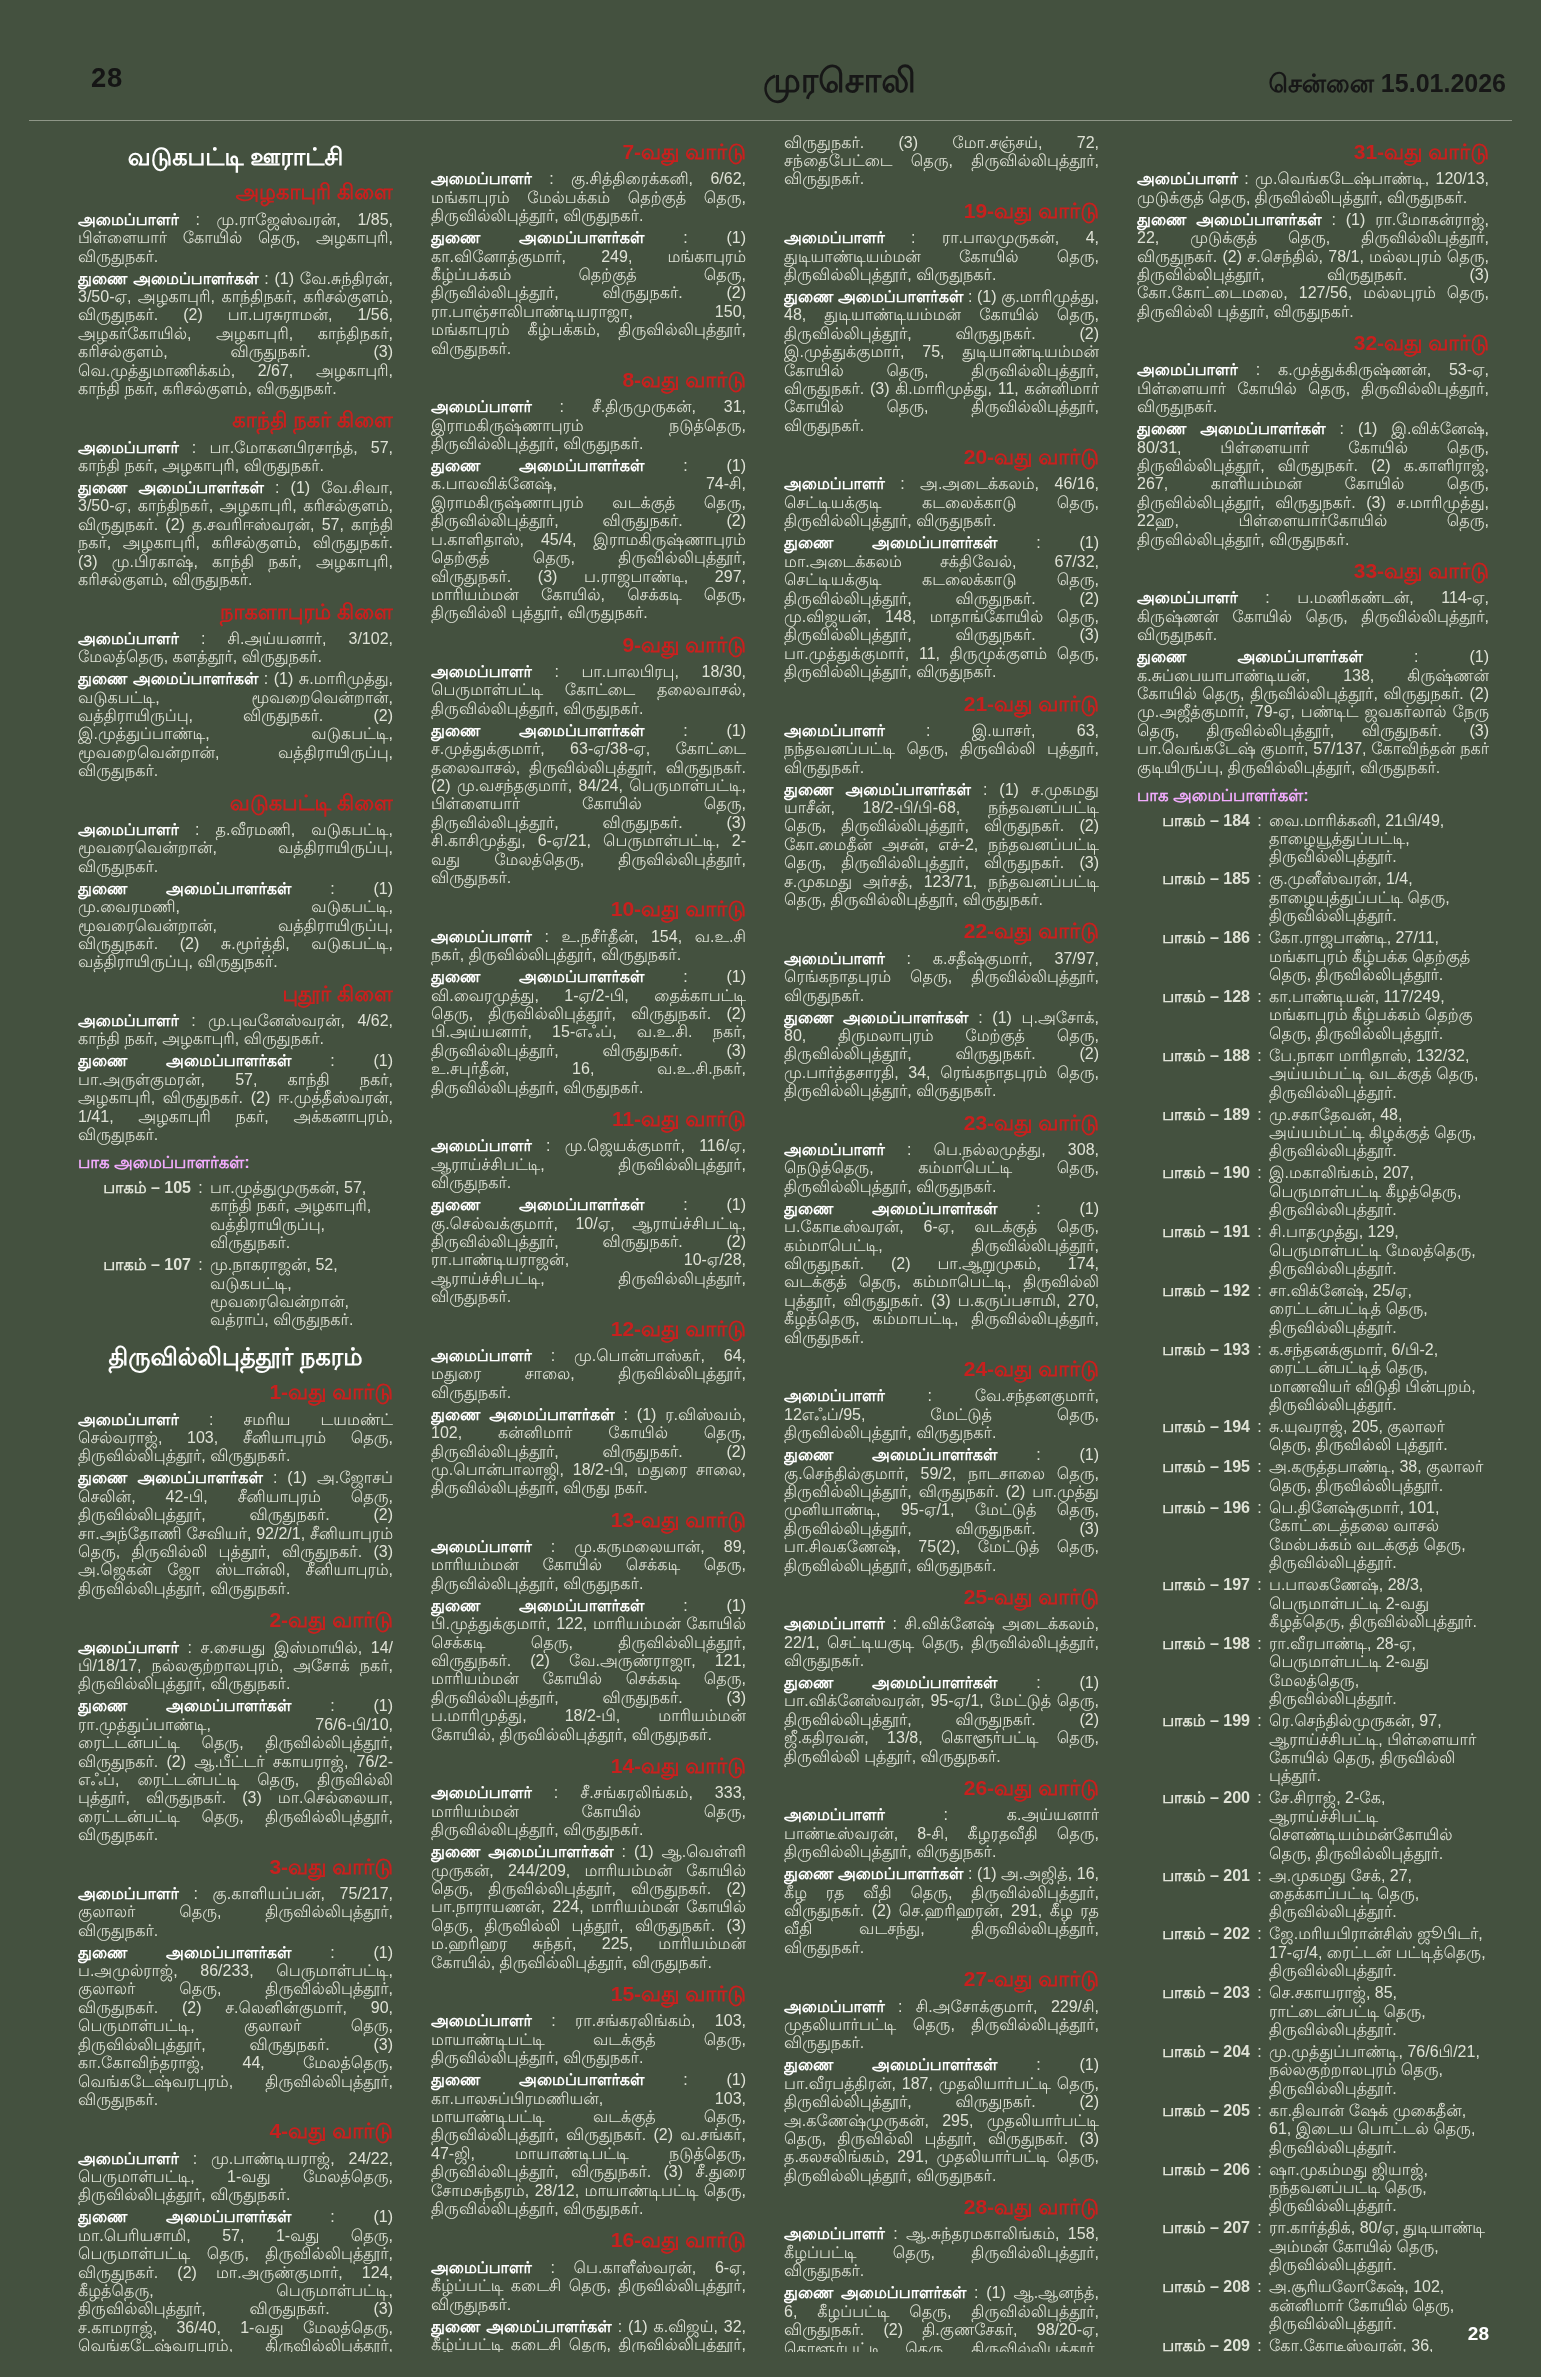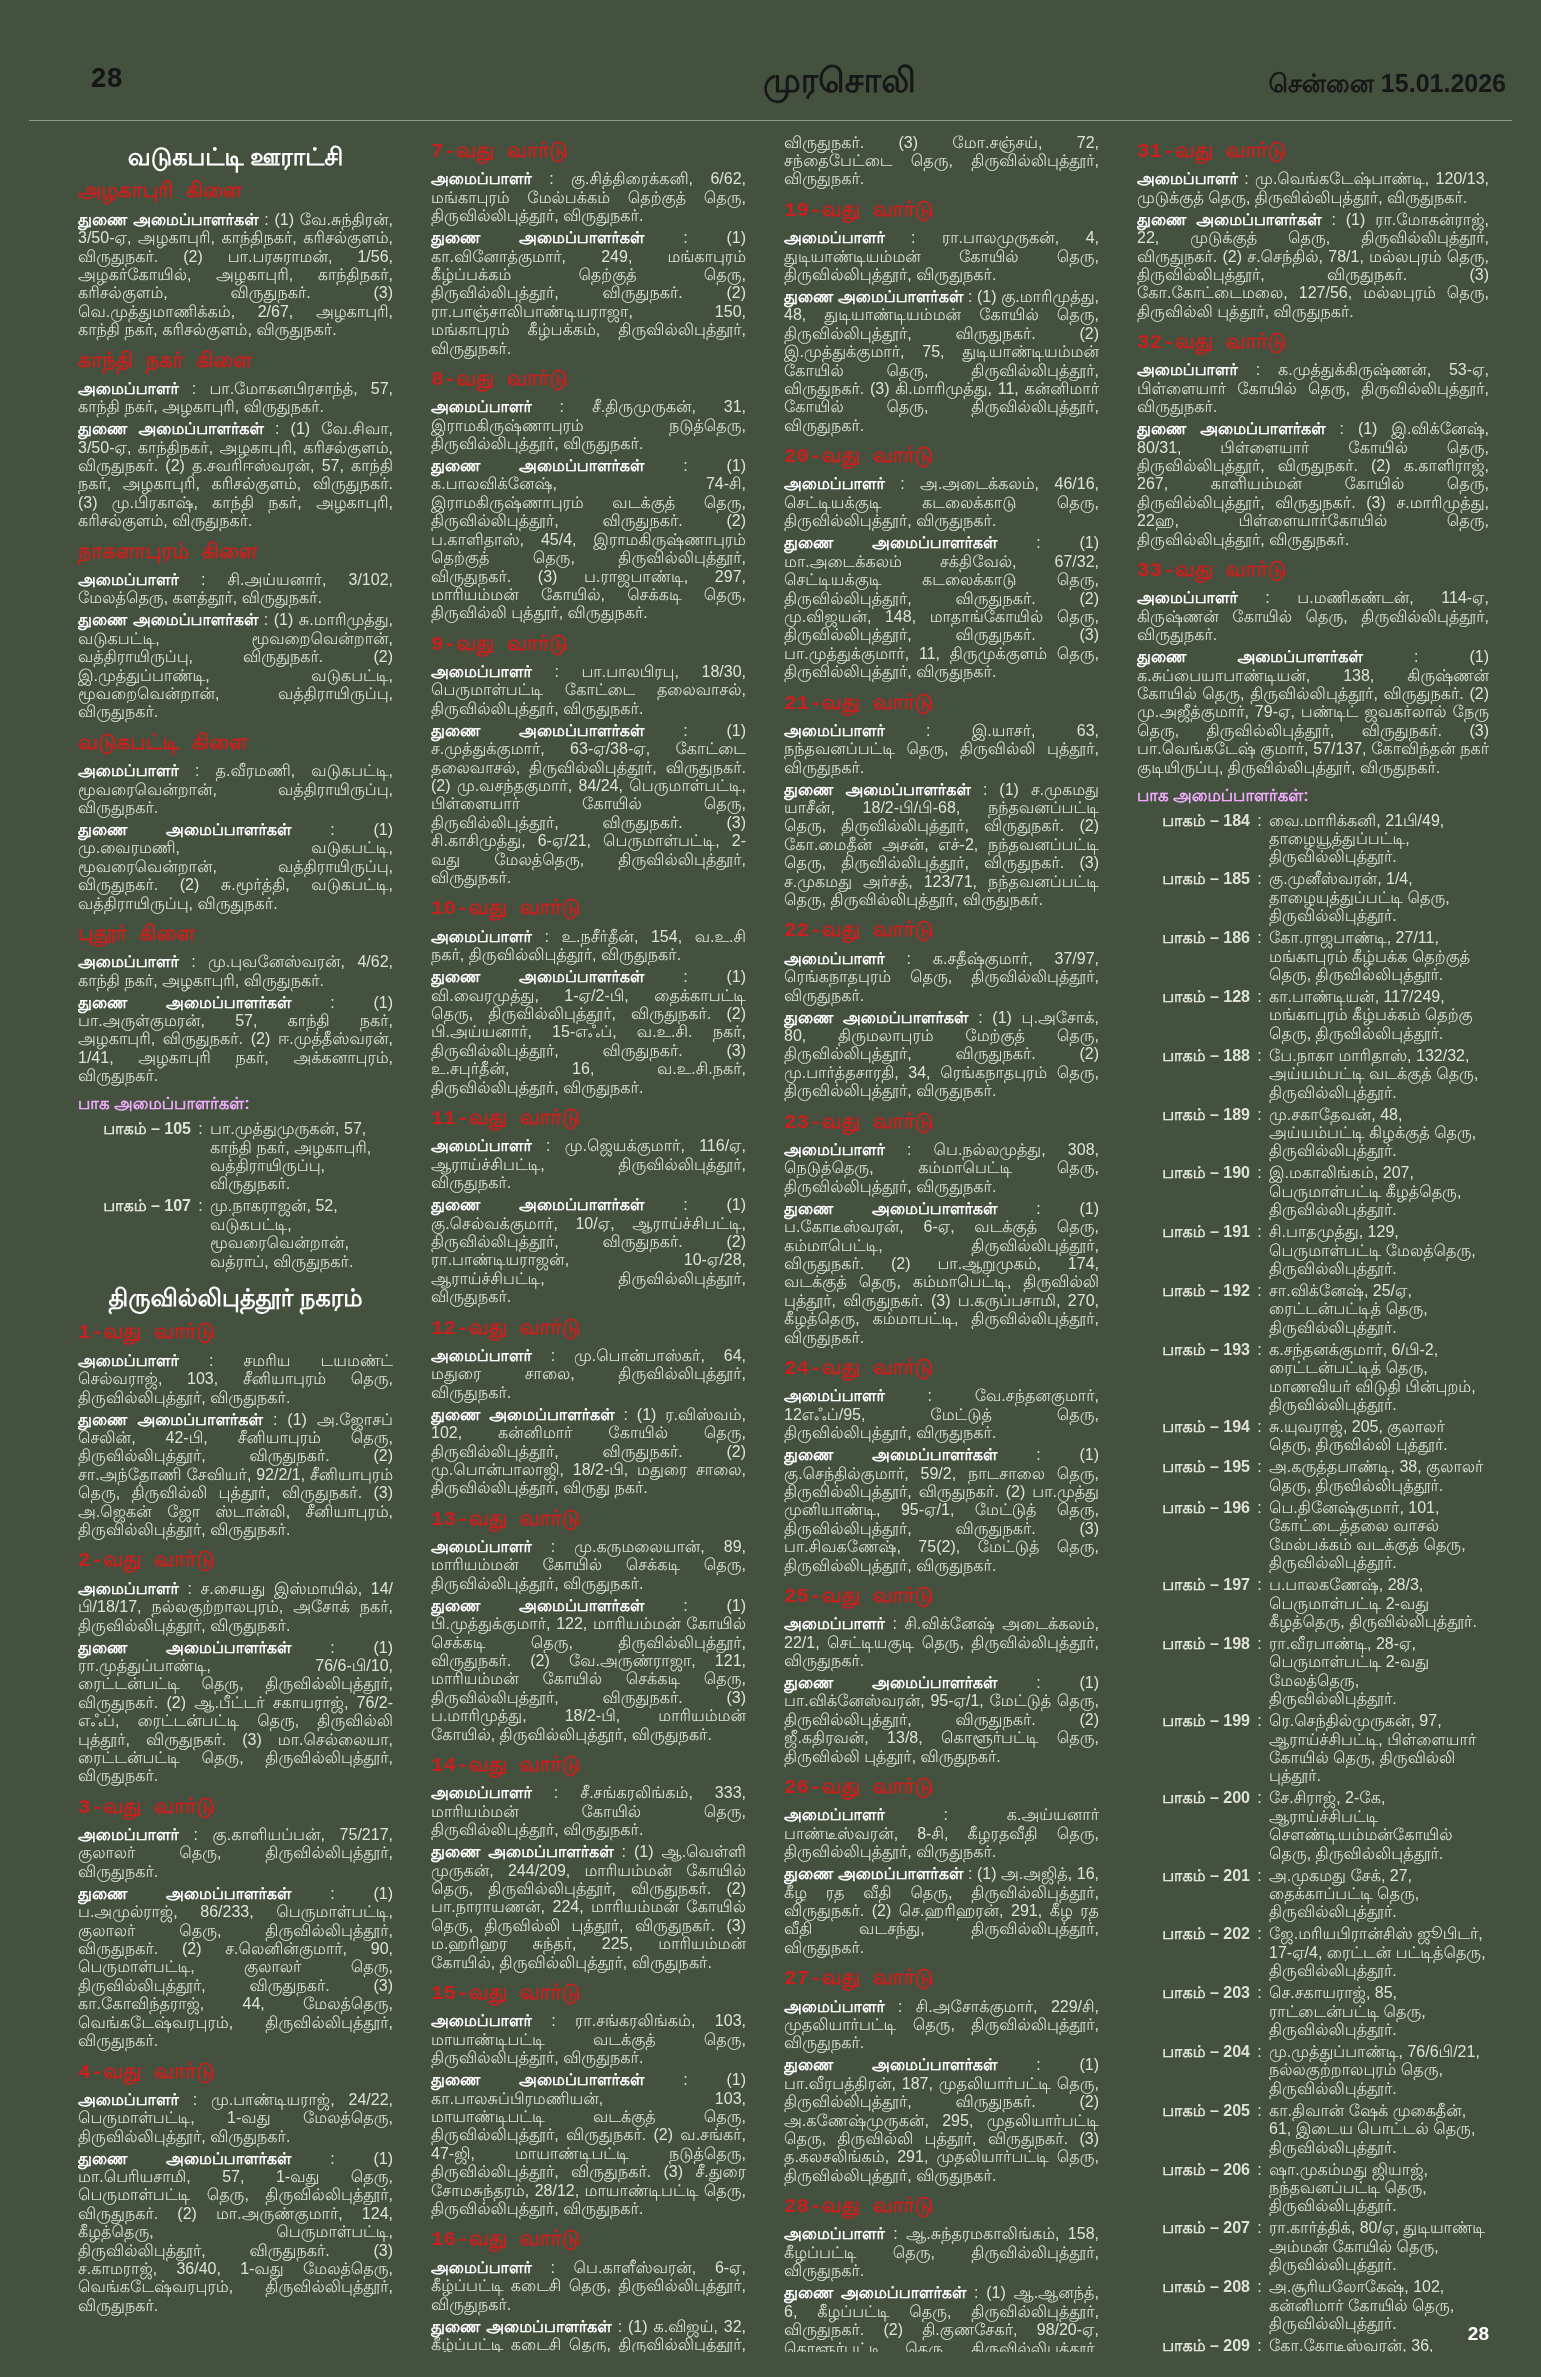--- a/index.html
+++ b/index.html
@@ -28,22 +28,22 @@
     position:absolute;left:78px;top:130px;width:1437px;height:2222px;
     display:flex;gap:38px;
   }
   .col{width:315px;flex:0 0 auto;overflow:hidden;height:2222px;}
   .col:last-child{width:352px;}
   .region{
     color:#ffffff;font-size:24px;font-weight:bold;text-align:center;
     margin:13px 0 7.2px 0;line-height:27.4px;
   }
   .ward{
-    color:#c8201e;font-size:21px;font-weight:bold;text-align:left;
-    margin:10px 0 5.8px 0;line-height:24.5px;font-family:Liberation Mono, monospace;
+    color:#c8201e;font-size:21px;font-weight:bold;text-align:right;
+    margin:10px 0 5.8px 0;line-height:24.5px;
   }
   .para{
     color:#dfe2d6;font-size:16px;line-height:18.4px;
     text-align:justify;margin:3.6px 0;
   }
   .para .plabel{color:#ffffff;font-weight:bold;}
   .lhead{
     color:#f0abfc;font-size:16.6px;font-weight:bold;text-align:left;
     margin:8.7px 0 5.8px 0;line-height:20px;
   }
@@ -63,20 +63,21 @@
 
 <div class="top-pagenum">28</div>
 <div class="masthead">முரசொலி</div>
 <div class="edition">சென்னை 15.01.2026</div>
 <div class="head-rule"></div>
 
 <main id="cols">
     <div class="col">
       <div class="region">வடுகபட்டி ஊராட்சி</div>
       <div class="ward">அழகாபுரி கிளை</div>
+      <div class="para"><span class="plabel">அமைப்பாளர்</span> : மு.ராஜேஸ்வரன், 1/85, பிள்ளையார் கோயில் தெரு, அழகாபுரி, விருதுநகர்.</div>
       <div class="para"><span class="plabel">துணை அமைப்பாளர்கள்</span> : (1) வே.சுந்திரன், 3/50-ஏ, அழகாபுரி, காந்திநகர், கரிசல்குளம், விருதுநகர். (2) பா.பரசுராமன், 1/56, அழகர்கோயில், அழகாபுரி, காந்திநகர், கரிசல்குளம், விருதுநகர். (3) வெ.முத்துமாணிக்கம், 2/67, அழகாபுரி, காந்தி நகர், கரிசல்குளம், விருதுநகர்.</div>
       <div class="ward">காந்தி நகர் கிளை</div>
       <div class="para"><span class="plabel">அமைப்பாளர்</span> : பா.மோகனபிரசாந்த், 57, காந்தி நகர், அழகாபுரி, விருதுநகர்.</div>
       <div class="para"><span class="plabel">துணை அமைப்பாளர்கள்</span> : (1) வே.சிவா, 3/50-ஏ, காந்திநகர், அழகாபுரி, கரிசல்குளம், விருதுநகர். (2) த.சவரிஈஸ்வரன், 57, காந்தி நகர், அழகாபுரி, கரிசல்குளம், விருதுநகர். (3) மு.பிரகாஷ், காந்தி நகர், அழகாபுரி, கரிசல்குளம், விருதுநகர்.</div>
       <div class="ward">நாகளாபுரம் கிளை</div>
       <div class="para"><span class="plabel">அமைப்பாளர்</span> : சி.அய்யனார், 3/102, மேலத்தெரு, களத்தூர், விருதுநகர்.</div>
       <div class="para"><span class="plabel">துணை அமைப்பாளர்கள்</span> : (1) சு.மாரிமுத்து, வடுகபட்டி, மூவறைவென்றான், வத்திராயிருப்பு, விருதுநகர். (2) இ.முத்துப்பாண்டி, வடுகபட்டி, மூவறைவென்றான், வத்திராயிருப்பு, விருதுநகர்.</div>
       <div class="ward">வடுகபட்டி கிளை</div>
       <div class="para"><span class="plabel">அமைப்பாளர்</span> : த.வீரமணி, வடுகபட்டி, மூவரைவென்றான், வத்திராயிருப்பு, விருதுநகர்.</div>
       <div class="para"><span class="plabel">துணை அமைப்பாளர்கள்</span> : (1) மு.வைரமணி, வடுகபட்டி, மூவரைவென்றான், வத்திராயிருப்பு, விருதுநகர். (2) சு.மூர்த்தி, வடுகபட்டி, வத்திராயிருப்பு, விருதுநகர்.</div>

